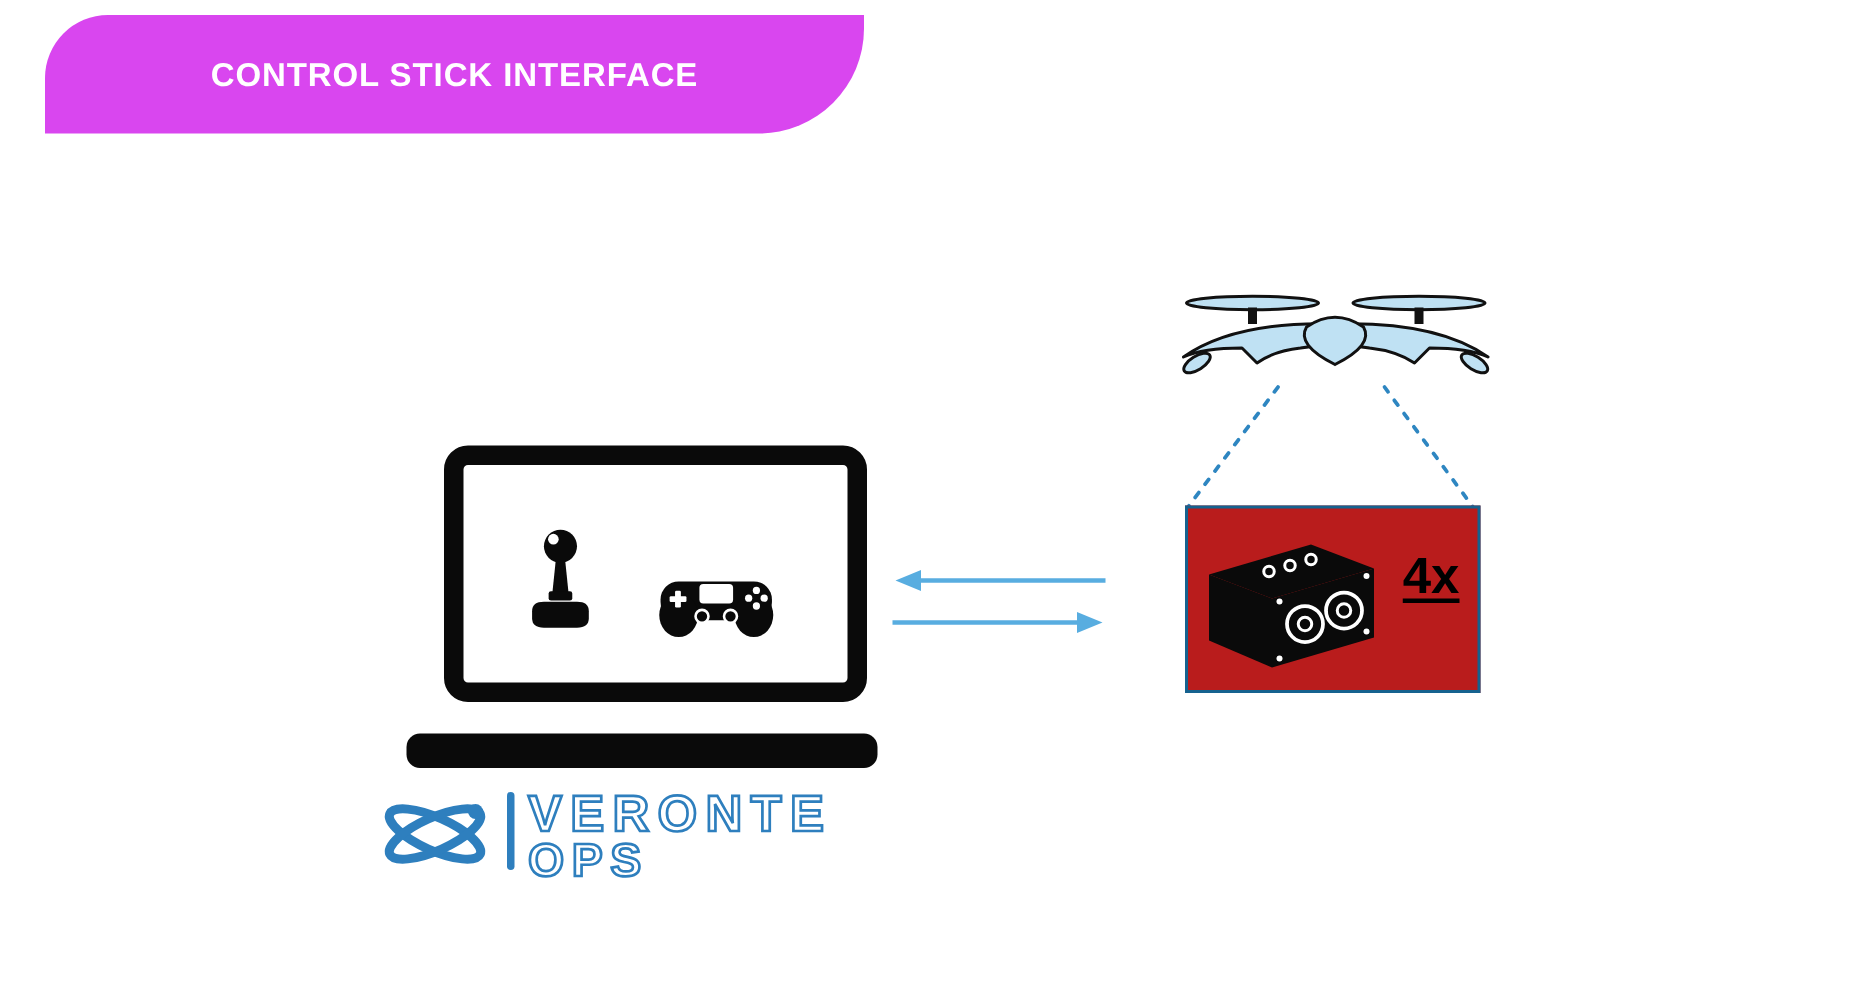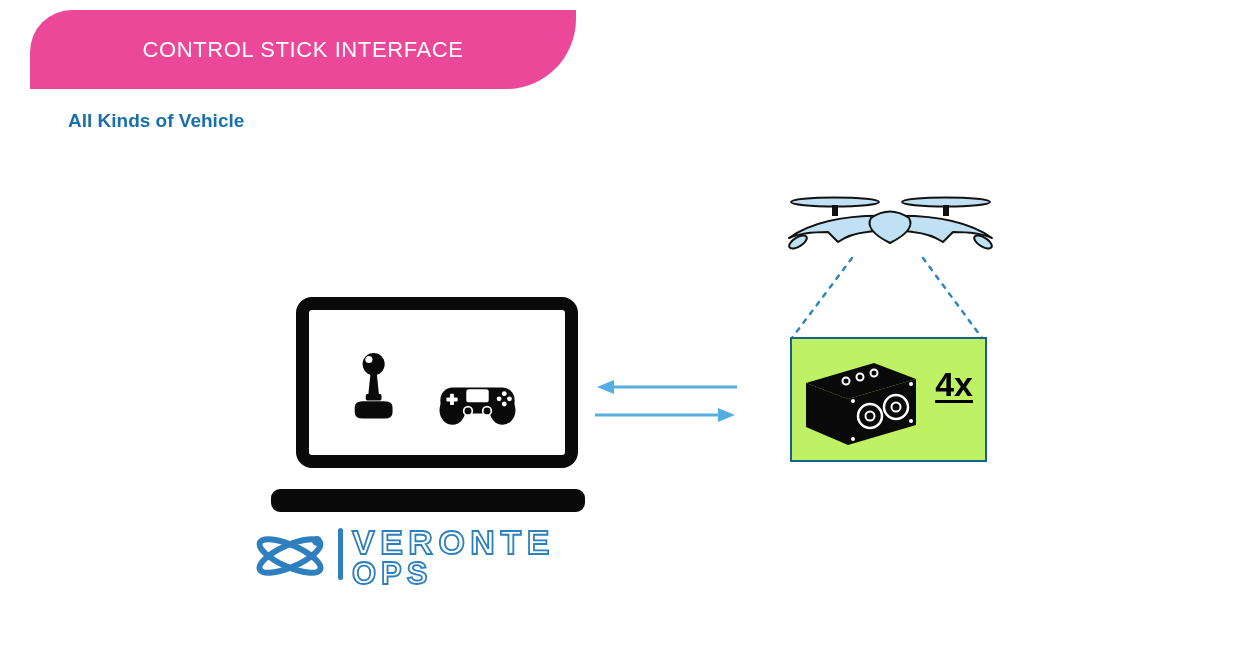--- a/index.html
+++ b/index.html
@@ -4,21 +4,21 @@
 <style>
   html,body{margin:0;padding:0;background:#ffffff;}
   .stage{
     position:relative;width:1250px;height:656px;background:#ffffff;overflow:hidden;
     font-family:"Liberation Sans",sans-serif;
   }
   .abs{position:absolute;}
   
   .banner{
     display:flex;align-items:center;justify-content:center;
-    background:#ec4899;color:#ffffff;font-weight:normal;
+    background:#d946ef;color:#ffffff;font-weight:bold;
   }
   .banner-top{
     left:30px;top:10px;width:546px;height:79px;
     border-radius:42px 0 70px 0;
     font-size:22px;letter-spacing:.6px;
   }
   .banner-bottom{
     left:815px;top:570px;width:398px;height:76px;
     border-radius:70px 0 42px 0;
     font-size:30px;letter-spacing:1.2px;
@@ -32,40 +32,39 @@
     border:13px solid #0a0a0a;border-radius:16px;background:#ffffff;
     display:flex;align-items:flex-end;justify-content:center;gap:28px;
     padding-bottom:22px;
   }
   .laptop-base{
     left:271px;top:489px;width:314px;height:23px;background:#0a0a0a;border-radius:9px;
   }
   
   .ap-box{
     left:790px;top:337px;width:197px;height:125px;box-sizing:border-box;
-    background:#bef264;border:2px solid #15628f;
+    background:#b91c1c;border:2px solid #15628f;
   }
   .ap-count{
     position:absolute;right:12px;top:26px;color:#000000;
     font-size:34px;font-weight:bold;text-decoration:underline;
     text-decoration-thickness:3px;text-underline-offset:4px;
   }
   svg{display:block;}
   text{font-family:"Liberation Sans",sans-serif;}
 </style>
 </head>
 <body>
 
 <div class="stage">
 
   <div class="abs banner banner-top">
     <span>CONTROL STICK INTERFACE</span>
   </div>
 
-  <div class="abs subtitle">All Kinds of Vehicle</div>
 
   <div class="abs laptop-screen">
     <svg width="52" height="92" viewBox="0 0 66 92">
       <circle cx="30" cy="17" r="14" fill="#0a0a0a"></circle>
       <circle cx="24" cy="11" r="4.5" fill="#ffffff"></circle>
       <path d="M26 29 h8 l3 29 h-14 z" fill="#0a0a0a"></path>
       <rect x="20" y="55" width="20" height="8" rx="2" fill="#0a0a0a"></rect>
       <path d="M6 72 q0 -8 10 -8 h28 q10 0 10 8 v6 q0 8 -10 8 h-28 q-10 0 -10 -8 z" fill="#0a0a0a"></path>
     </svg>
     <svg width="95" height="58" viewBox="0 0 110 58">

